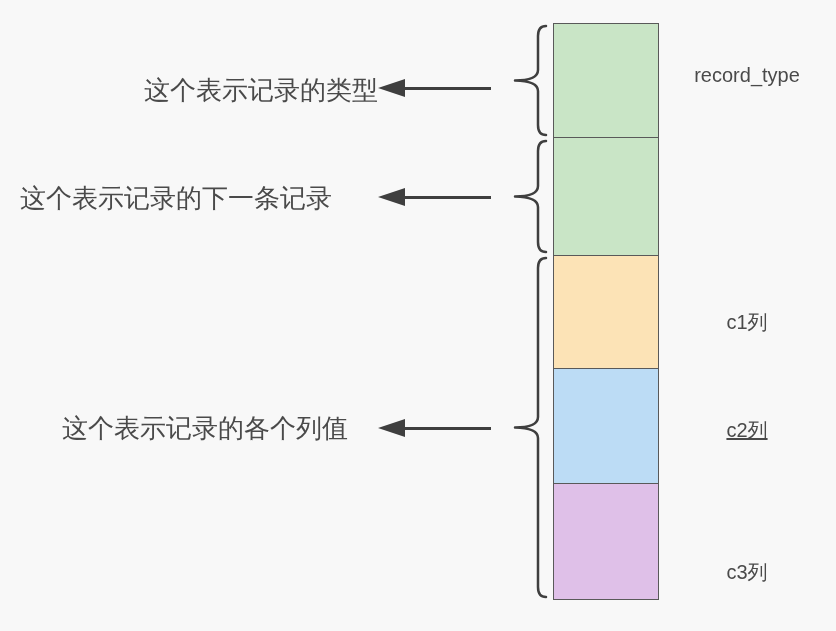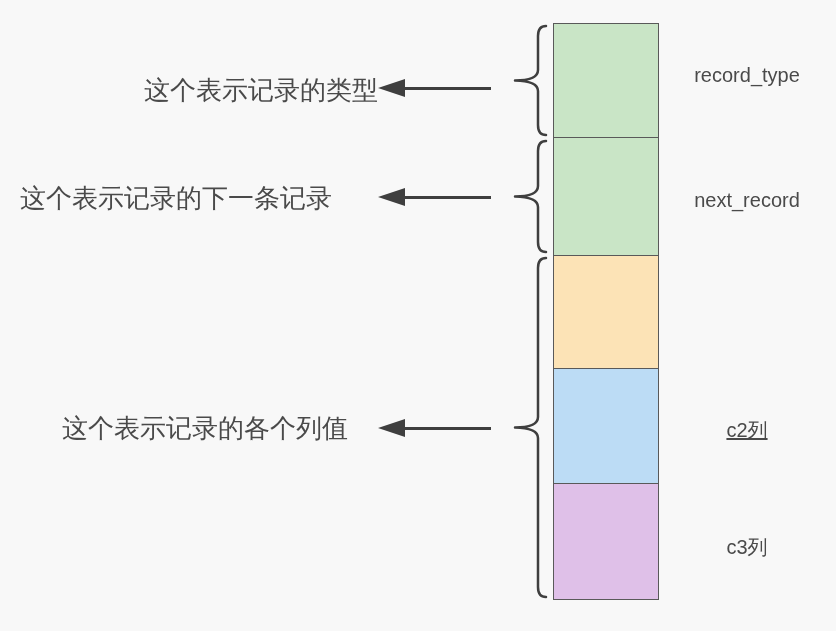--- a/index.html
+++ b/index.html
@@ -113,17 +113,17 @@
     <path d="M 34 3 Q 26 3 26 13 L 26 162 Q 26 172.5 3 172.5 Q 26 173 26 183 L 26 332 Q 26 342 34 342" stroke="#3f3f3f"></path>
   </svg>
 
   <div class="block" style="top: 23px; height: 115px; background-color: rgb(201, 229, 198);"></div>
   <div class="block" style="top: 137px; height: 119px; background-color: rgb(201, 229, 198);"></div>
   <div class="block" style="top: 255px; height: 114px; background-color: rgb(252, 227, 182);"></div>
   <div class="block" style="top: 368px; height: 116px; background-color: rgb(188, 220, 245);"></div>
   <div class="block" style="top: 483px; height: 117px; background-color: rgb(223, 192, 232);"></div>
 
   <div class="field-label" style="top:59px;">record_type</div>
-  <div class="field-label" style="top:184px;">next_record</div>
+  <div class="field-label" style="top:306px;">c1列</div>
   <div class="field-label" style="top:414px;text-decoration:underline;">c2列</div>
-  <div class="field-label" style="top:531px;">c3列</div>
+  <div class="field-label" style="top:556px;">c3列</div>
 
 </div>
 
 </body></html>

